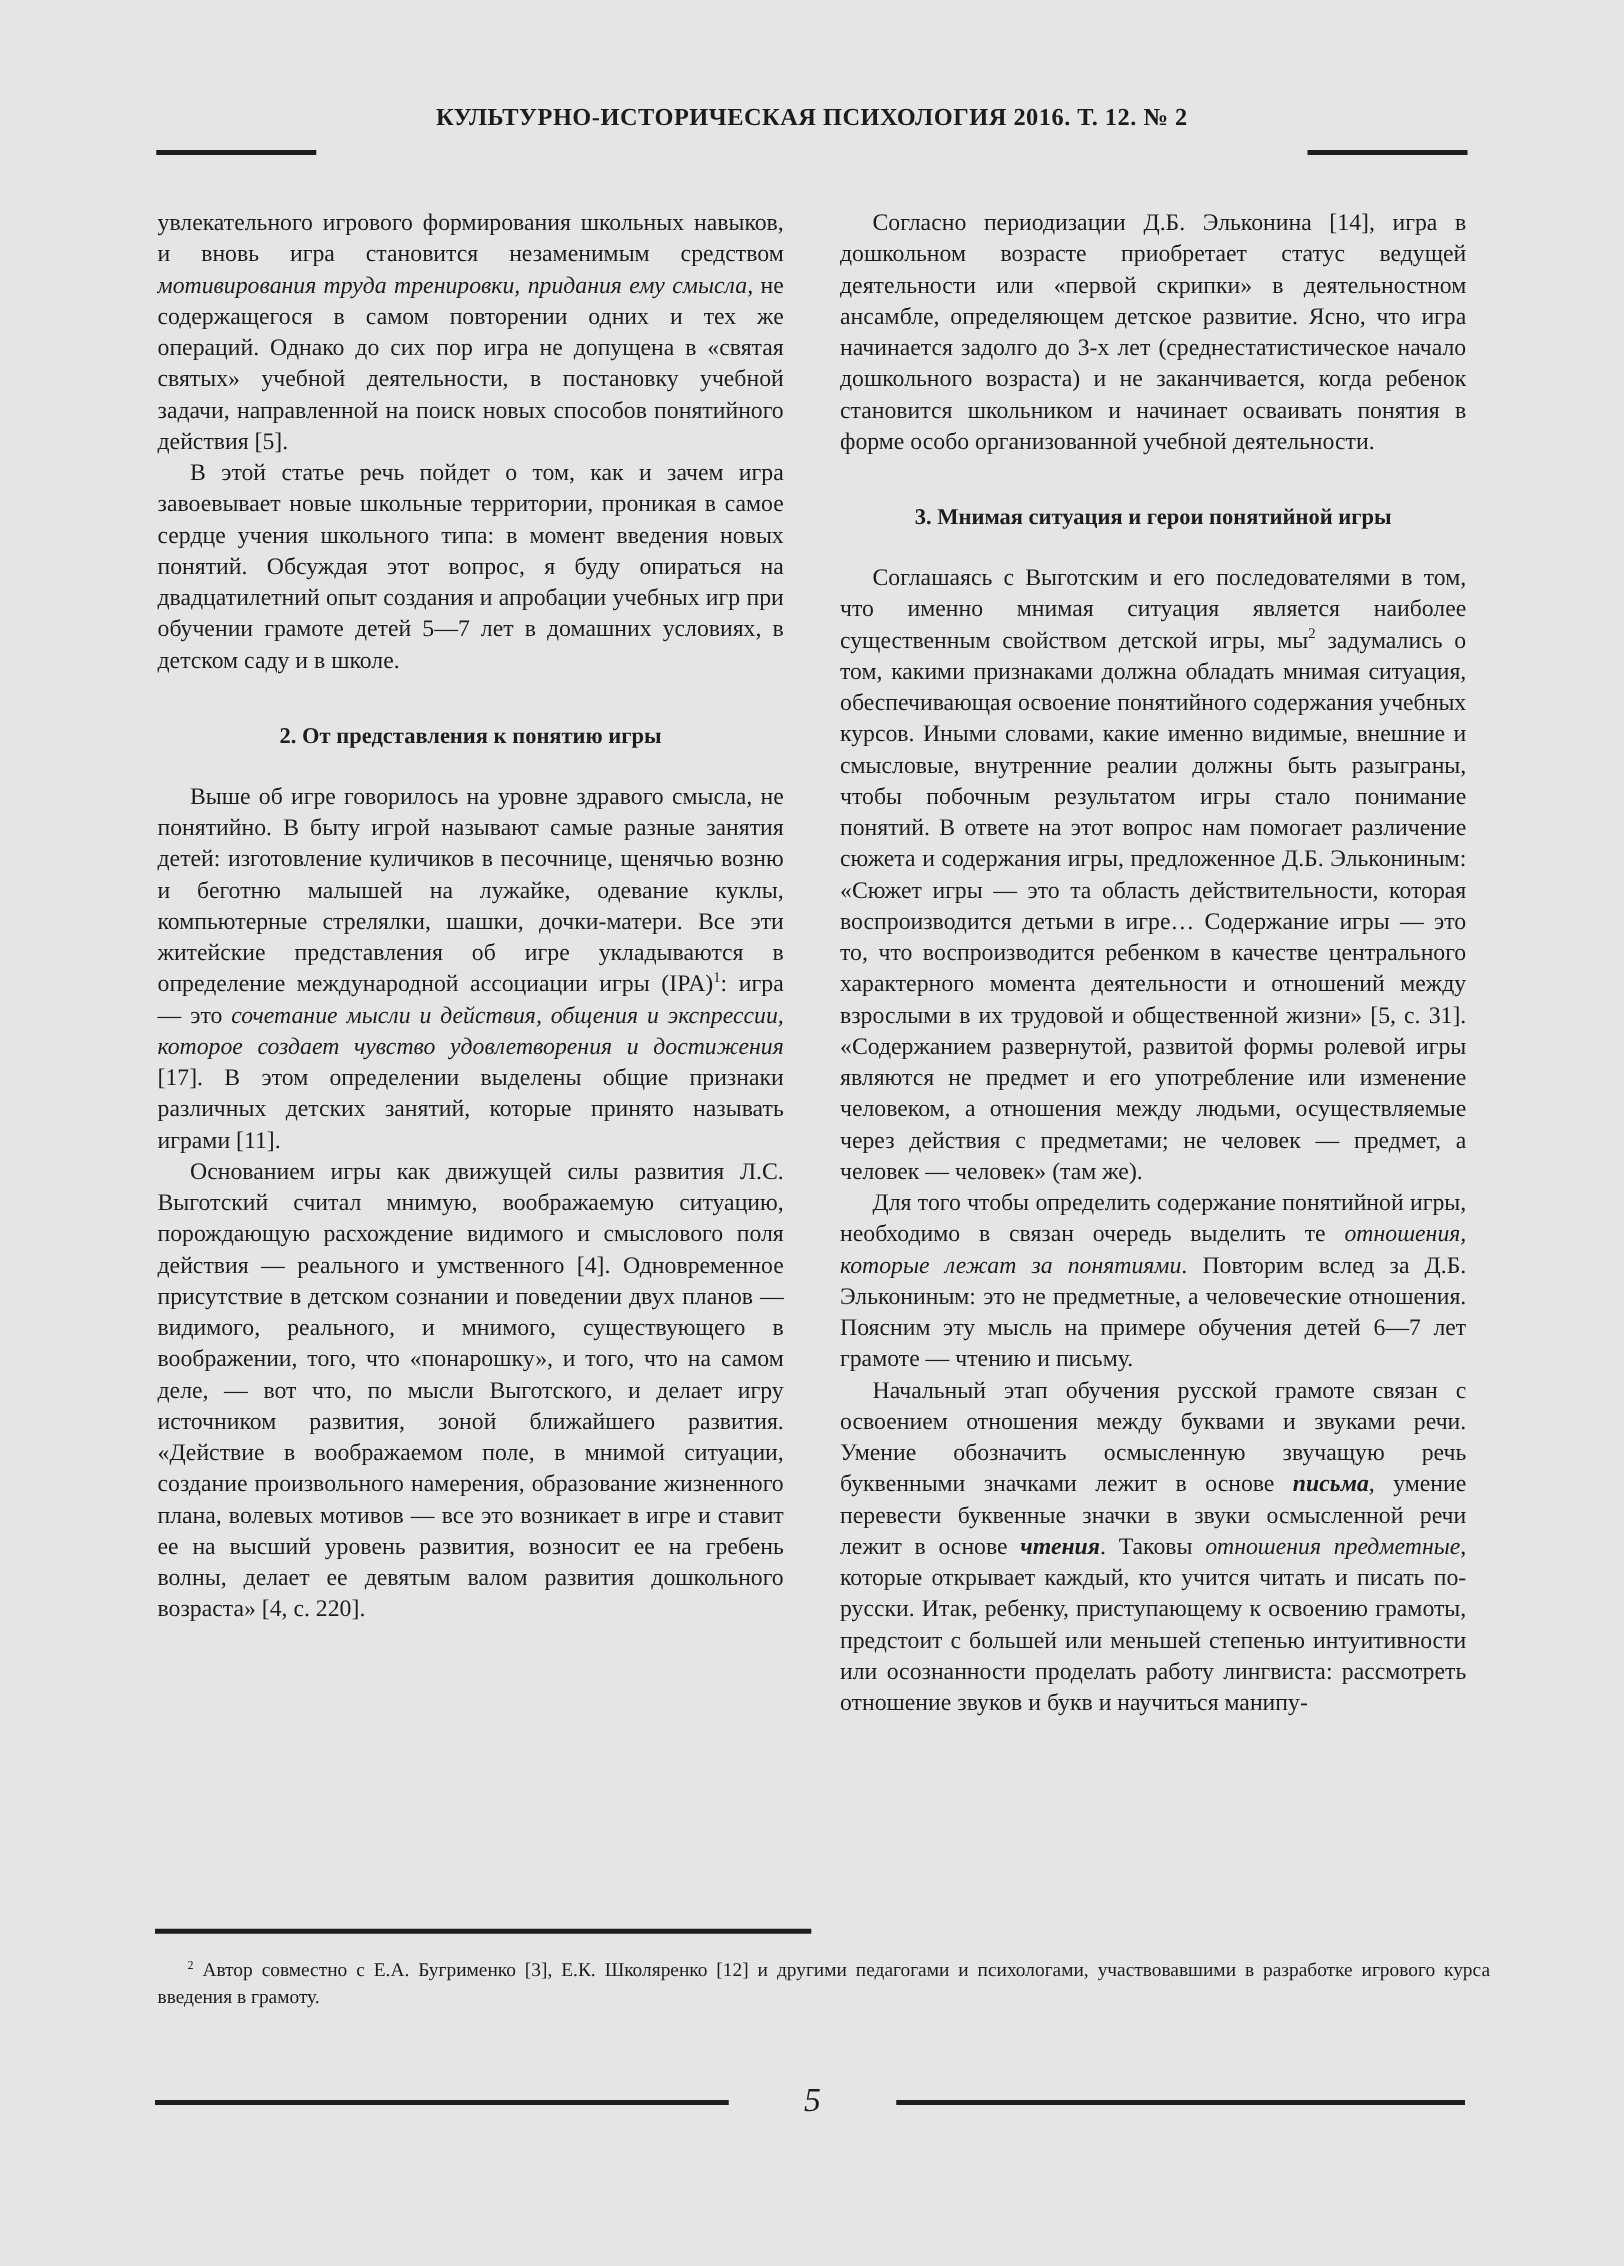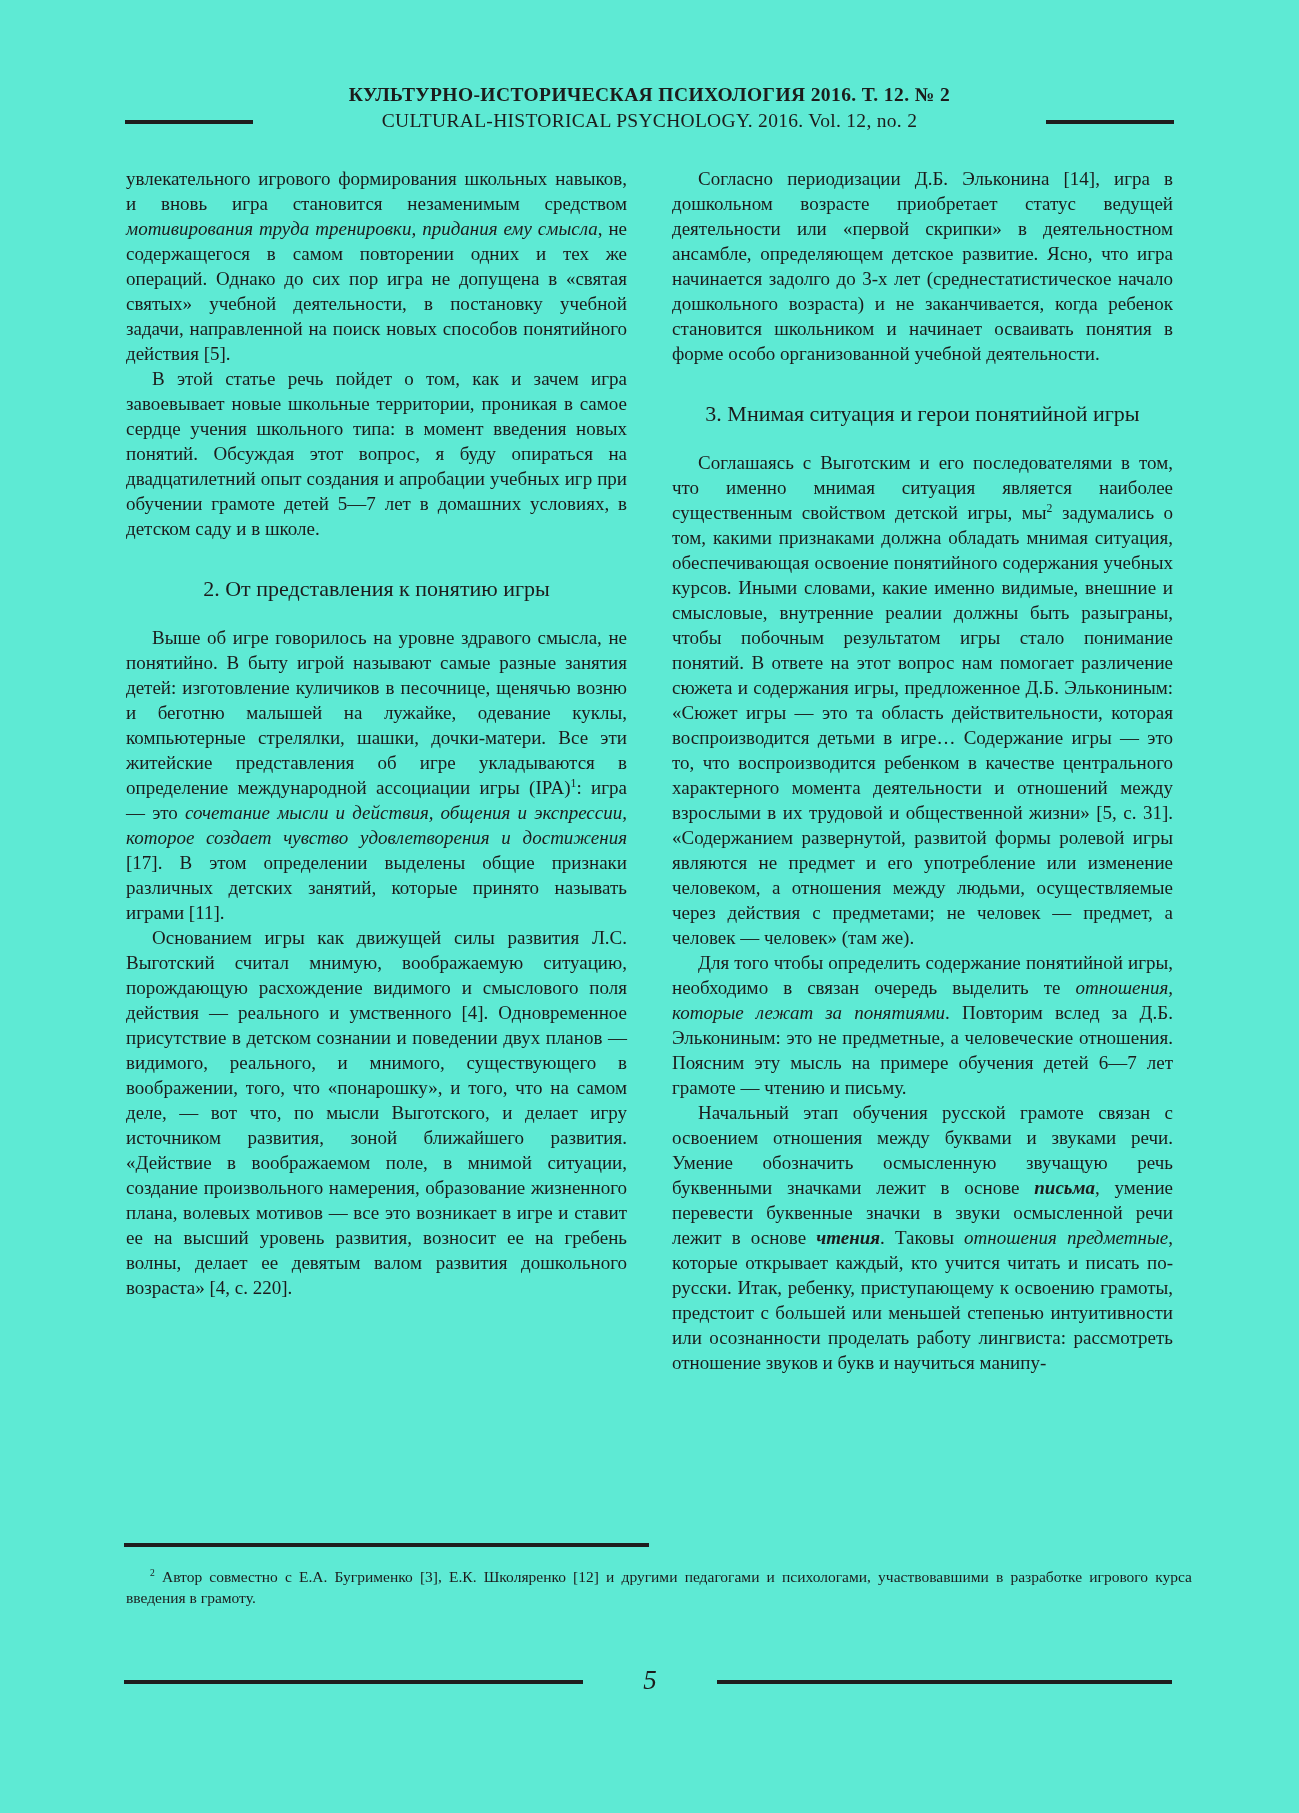--- a/index.html
+++ b/index.html
@@ -1,19 +1,19 @@
 <!DOCTYPE html>
 <html lang="ru"><head>
 <meta charset="utf-8">
 <style>
   html, body { margin:0; padding:0; background:#ffffff; }
   .page {
     position:relative;
     width:1299px; height:1813px;
-    background:#5eead4;
+    background:#e5e5e5;
     font-family:"Liberation Serif","DejaVu Serif",serif;
     color:#1c1c1c;
     overflow:hidden;
   }
   .journal-header {
     position:absolute; top:82px; left:0; width:100%;
     text-align:center; line-height:26px;
   }
   .journal-header .ru { font-weight:bold; font-size:19.5px; letter-spacing:0.4px; }
   .journal-header .en { font-size:19.5px; letter-spacing:0.3px; }
@@ -26,21 +26,21 @@
     display:flex; gap:45px;
   }
   .col {
     width:507px;
     font-size:19px; line-height:25px;
     text-align:justify;
   }
   .col p { margin:0; text-indent:26px; }
   .col p.noindent { text-indent:0; }
   .col h2 {
-    font-size:22px; font-weight:normal; text-align:center;
+    font-size:18px; font-weight:bold; text-align:center;
     margin:35px 0 24px 0; text-indent:0; line-height:25px;
   }
   .it { font-style:italic; }
   .bd { font-weight:bold; }
   sup { font-size:0.62em; line-height:0; vertical-align:super; }
 
   .rule-footnote { left:124px; top:1543px; width:525px; height:4px; }
   .footnotes {
     position:absolute; left:126px; top:1566px; width:1066px;
     font-size:15.5px; line-height:21px; text-align:justify;
@@ -54,21 +54,20 @@
     text-align:center; font-style:italic; font-size:27px; line-height:34px;
   }
 </style>
 </head>
 <body>
 
 <div class="page">
 
   <div class="journal-header">
     <div class="ru">КУЛЬТУРНО-ИСТОРИЧЕСКАЯ ПСИХОЛОГИЯ 2016. Т. 12. № 2</div>
-    <div class="en">CULTURAL-HISTORICAL PSYCHOLOGY. 2016. Vol. 12, no. 2</div>
   </div>
   <div class="rule rule-header-left"></div>
   <div class="rule rule-header-right"></div>
 
   <div class="article-body">
     <div class="col">
         <p class="noindent"><span>увлекательного игрового формирования школьных навыков, и вновь игра становится незаменимым средством </span><span class="it">мотивирования труда тренировки, придания ему смысла</span><span>, не содержащегося в самом повторении одних и тех же операций. Однако до сих пор игра не допущена в «святая святых» учебной деятельности, в постановку учебной задачи, направленной на поиск новых способов понятийного действия [5].</span></p>
         <p><span>В этой статье речь пойдет о том, как и зачем игра завоевывает новые школьные территории, проникая в самое сердце учения школьного типа: в момент введения новых понятий. Обсуждая этот вопрос, я буду опираться на двадцатилетний опыт создания и апробации учебных игр при обучении грамоте детей 5—7 лет в домашних условиях, в детском саду и в школе.</span></p>
         <h2><span>2. От представления к понятию игры</span></h2>
         <p><span>Выше об игре говорилось на уровне здравого смысла, не понятийно. В быту игрой называют самые разные занятия детей: изготовление куличиков в песочнице, щенячью возню и беготню малышей на лужайке, одевание куклы, компьютерные стрелялки, шашки, дочки-матери. Все эти житейские представления об игре укладываются в определение международной ассоциации игры (IPA)</span><sup>1</sup><span>: игра — это </span><span class="it">сочетание мысли и действия, общения и экспрессии, которое создает чувство удовлетворения и достижения</span><span> [17]. В этом определении выделены общие признаки различных детских занятий, которые принято называть играми [11].</span></p>

